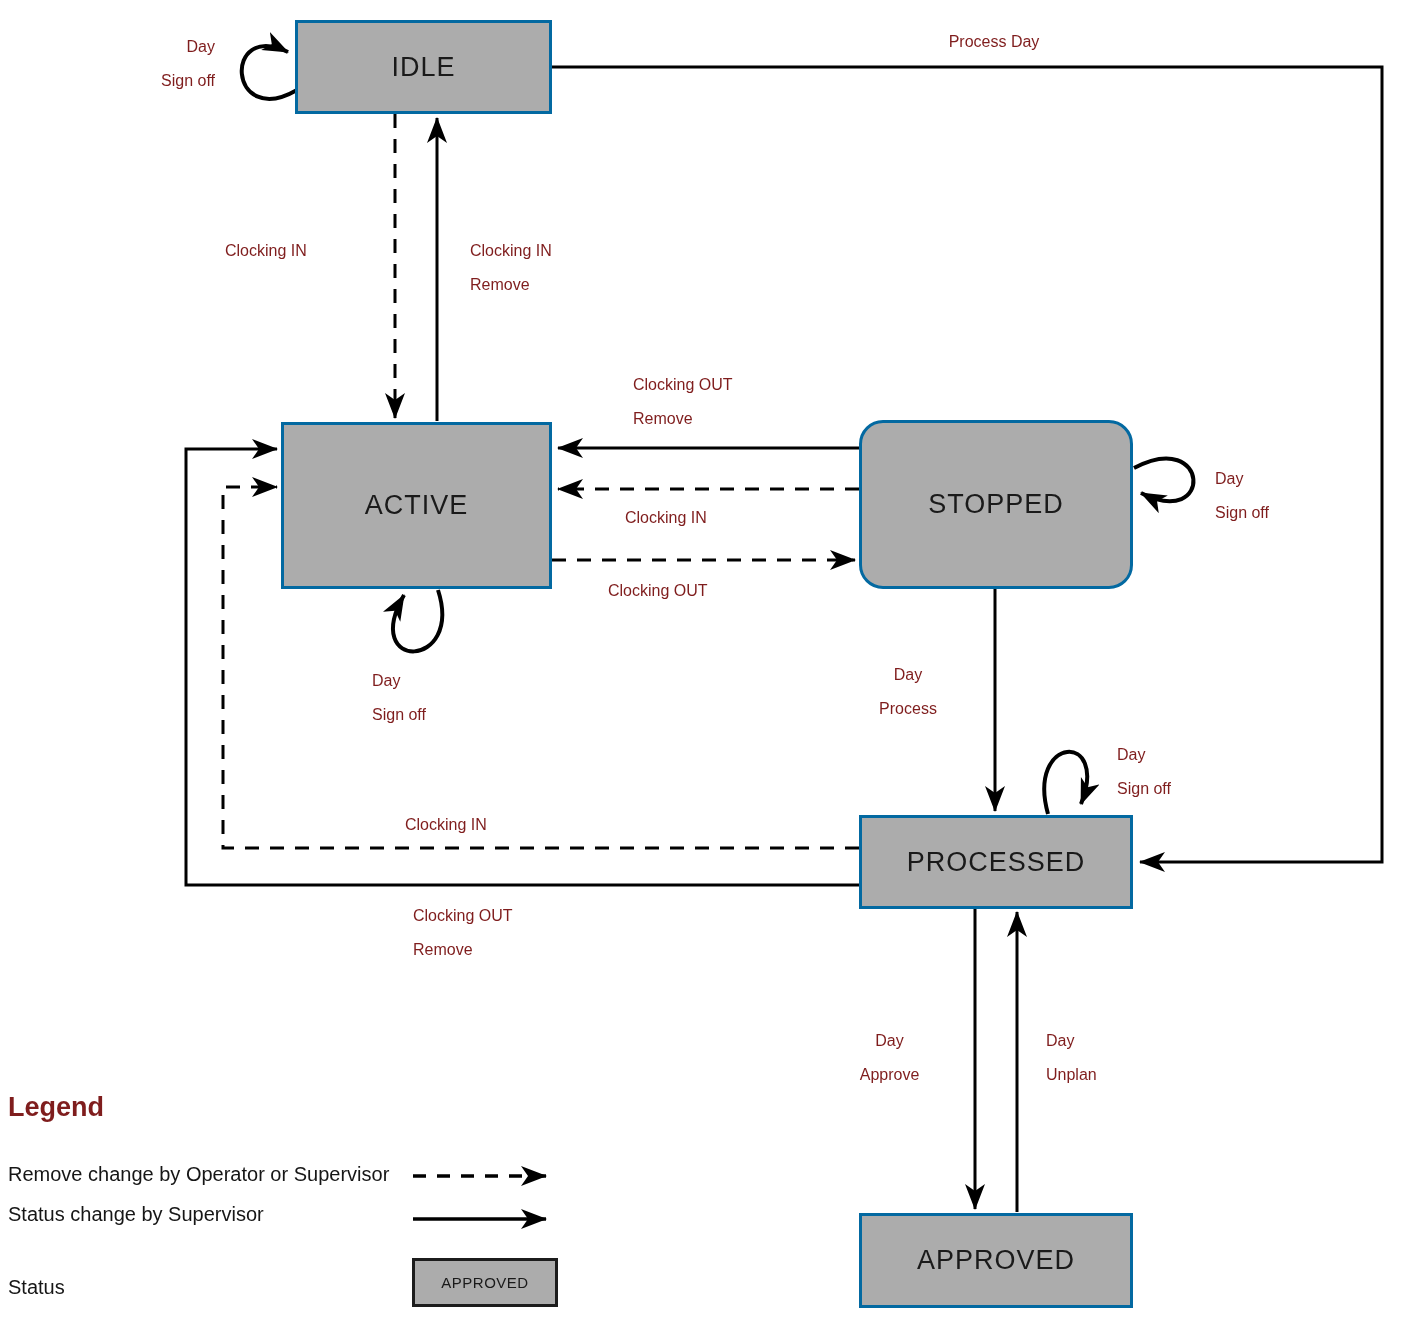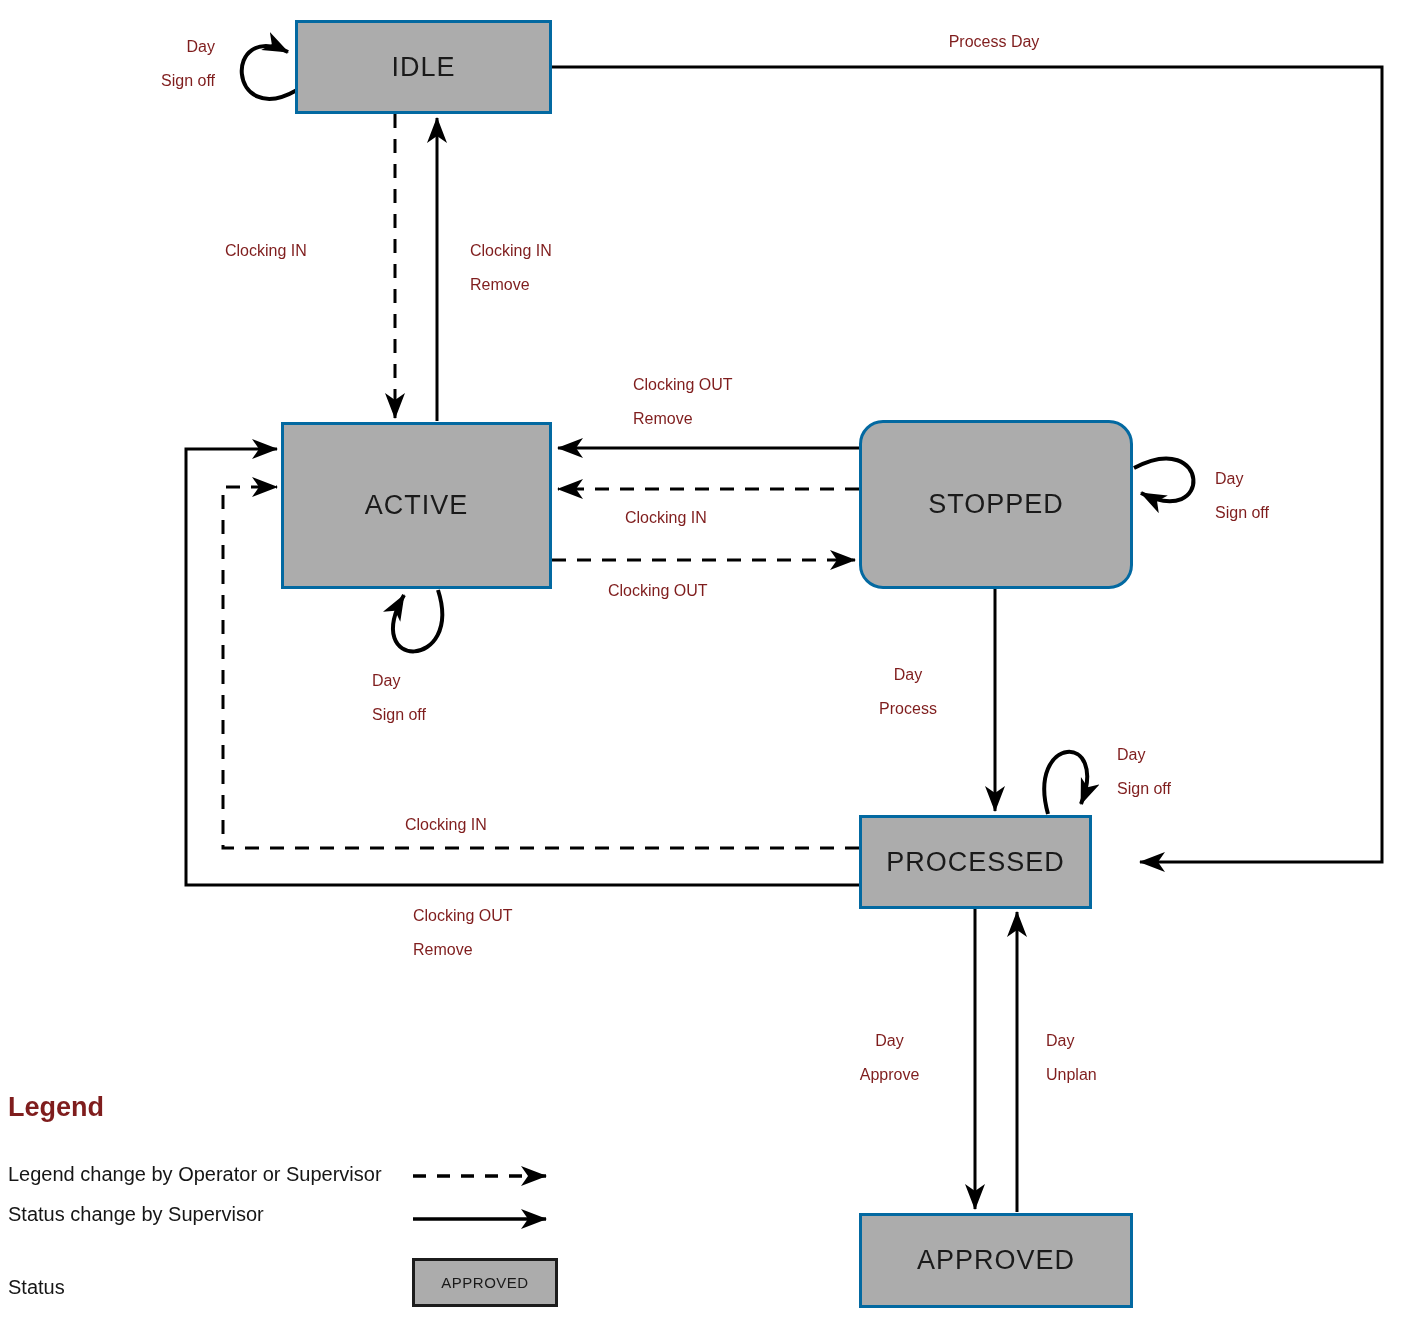--- a/index.html
+++ b/index.html
@@ -63,21 +63,21 @@
 
   <div class="state" style="left:295px; top:20px; width:257px; height:94px;">
     <span>IDLE</span>
   </div>
   <div class="state" style="left:281px; top:422px; width:271px; height:167px;">
     <span>ACTIVE</span>
   </div>
   <div class="state" style="left:859px; top:420px; width:274px; height:169px;border-radius:24px;">
     <span>STOPPED</span>
   </div>
-  <div class="state" style="left:859px; top:815px; width:233px; height:94px;">
+  <div class="state" style="left:859px; top:815px; width:274px; height:94px;">
     <span>PROCESSED</span>
   </div>
   <div class="state" style="left:859px; top:1213px; width:274px; height:95px;">
     <span>APPROVED</span>
   </div>
 
   <div class="t-label right" style="left:100px; top:30px; width:115px;">
     <span>Day</span>
     <span>Sign off</span>
   </div>
@@ -142,21 +142,21 @@
     <span>Approve</span>
   </div>
 
   <div class="t-label" style="left:1046px; top:1024px;">
     <span>Day</span>
     <span>Unplan</span>
   </div>
 
   <div class="legend-title" style="left:8px; top:1092px;">Legend</div>
 
-  <div class="legend-text" style="left:8px; top:1163px;">Legend change by Operator or Supervisor</div>
+  <div class="legend-text" style="left:8px; top:1163px;">Remove change by Operator or Supervisor</div>
 
   <div class="legend-text" style="left:8px; top:1203px;">Status change by Supervisor</div>
 
   <div class="legend-text" style="left:8px; top:1276px;">Status</div>
 
   <div class="legend-state">
     <span>APPROVED</span>
   </div>
 
 </div>

